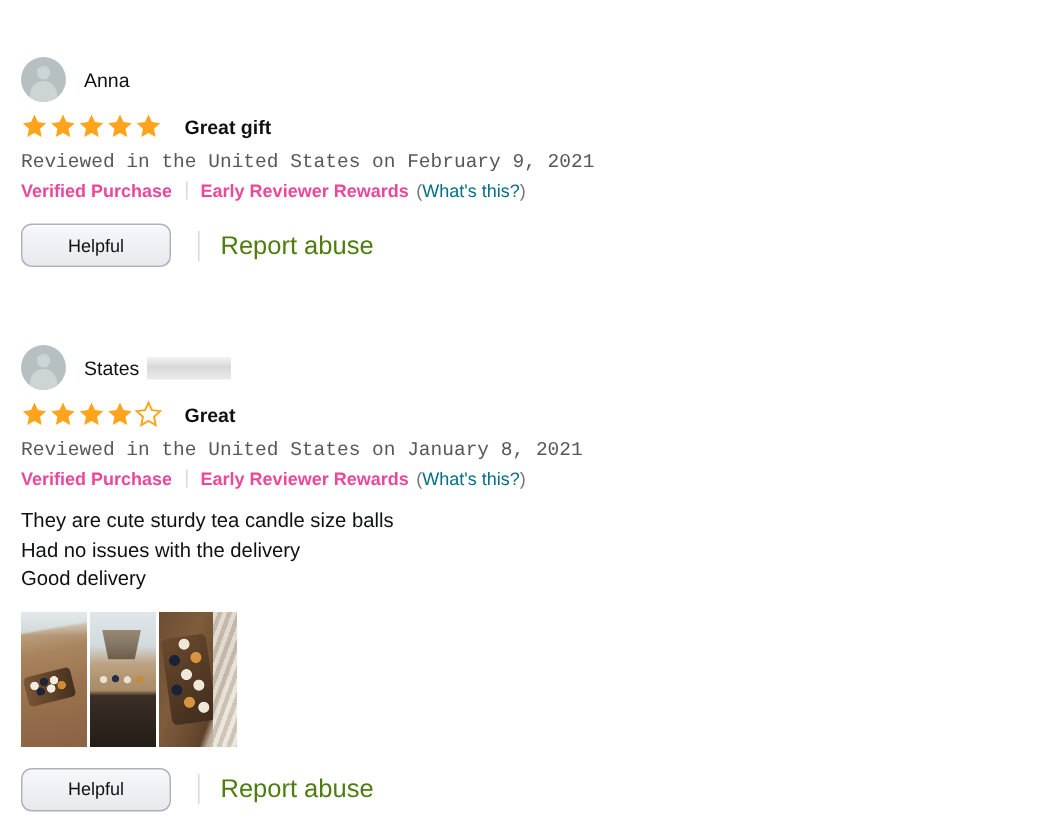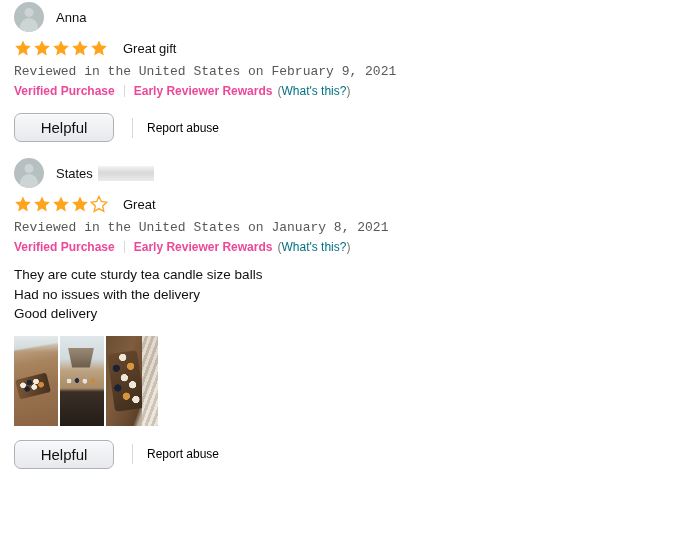--- a/index.html
+++ b/index.html
@@ -15,20 +15,21 @@
     -webkit-font-smoothing: antialiased;
   }
   .page {
     position: relative;
     width: 696px;
     height: 557px;
     overflow: hidden;
   }
   .review {
     padding: 0 14px;
+    margin-top: 36px;
   }
   
   .reviewer-row {
     display: flex;
     align-items: center;
     height: 34px;
   }
   .avatar {
     width: 30px;
     height: 30px;
@@ -81,21 +82,21 @@
     margin-top: 3px;
   }
   .stars {
     display: inline-block;
     line-height: 0;
     flex: 0 0 auto;
   }
   .stars svg { display: inline-block; vertical-align: middle; }
   .review-title {
     font-size: 13px;
-    font-weight: normal;
+    font-weight: bold;
     color: #0F1111;
     margin-left: 13px;
     white-space: nowrap;
   }
   
   .review-date {
     font-size: 13px;
     color: #565959;
     margin-top: 4px;
     line-height: 17px;
@@ -253,36 +254,36 @@
     align-items: center;
     margin-top: 14px;
   }
   .helpful-btn {
     width: 100px;
     height: 29px;
     border: 1px solid #adb1b8;
     border-radius: 7px;
     background: linear-gradient(180deg,#f7f8fa 0%,#e7e9ec 100%);
     font-family: "Liberation Sans", "DejaVu Sans", sans-serif;
-    font-size: 15px;
+    font-size: 12px;
     color: #0F1111;
     cursor: pointer;
     box-shadow: 0 1px 0 rgba(255,255,255,.6) inset;
     padding: 0;
   }
   .action-sep {
     display: inline-block;
     width: 1px;
     height: 20px;
     background: #d5d9d9;
     margin: 0 14px 0 18px;
   }
   .report-abuse {
-    font-size: 12px;
-    color: #000000;
+    font-size: 17px;
+    color: #4d7c0f;
     text-decoration: none;
     cursor: pointer;
   }
   .spacer-1 { height: 14px; }
 </style>
 </head>
 <body>
 
 <div class="page">
 

